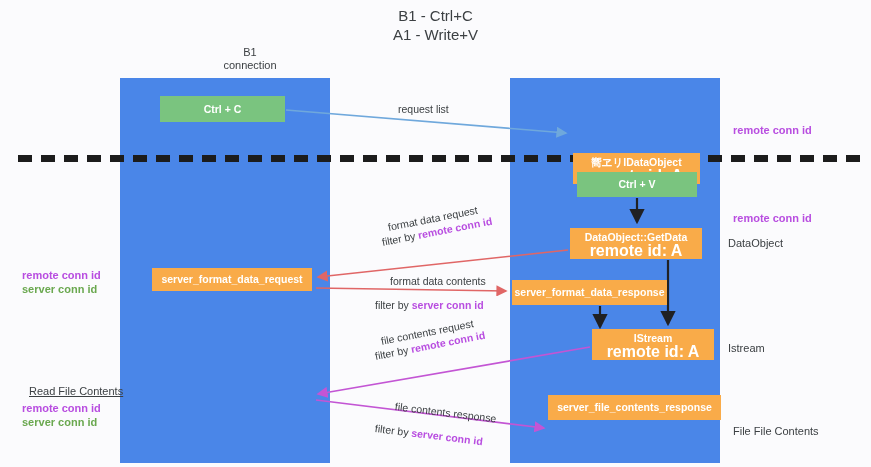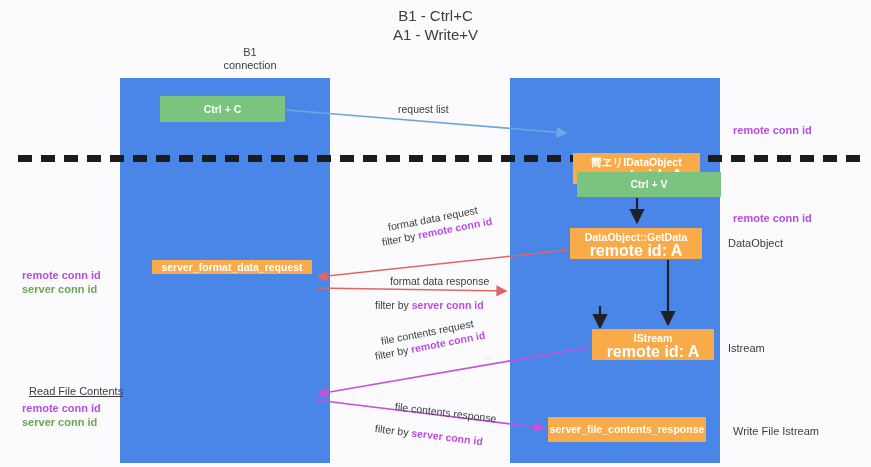--- a/index.html
+++ b/index.html
@@ -84,27 +84,27 @@
     padding: 2px 4px;
     z-index: 6;
     font-weight: bold;
   }
   .node .l2 { font-size: 16px; }
   .node.green { background: #7ac47f; }
   .node.orange { background: #f9ab49; }
 
   #n-ctrlc    { left: 160px; top: 96px;  width: 125px; height: 26px; }
   #n-dataobj  { left: 573px; top: 117px; width: 127px; height: 31px; margin-top: 36px; }
-  #n-ctrlv    { left: 577px; top: 172px; width: 144px; height: 25px; }
+  #n-ctrlv    { left: 577px; top: 172px; width: 120px; height: 25px; }
   #n-getdata  { left: 570px; top: 228px; width: 132px; height: 31px; }
-  #n-sfdreq   { left: 152px; top: 260px; width: 160px; height: 14px; }
+  #n-sfdreq   { left: 152px; top: 268px; width: 160px; height: 23px; }
   #n-sfdresp  { left: 512px; top: 280px; width: 155px; height: 25px; }
   #n-istream  { left: 592px; top: 329px; width: 122px; height: 31px; }
   #n-sfcreq   { left: 150px; top: 385px; width: 162px; height: 25px; }
-  #n-sfcresp  { left: 548px; top: 417px; width: 158px; height: 25px; }
+  #n-sfcresp  { left: 548px; top: 395px; width: 173px; height: 25px; }
 
   
   #arrows {
     position: absolute;
     left: 0; top: 0;
     width: 871px; height: 467px;
     z-index: 4;
     pointer-events: none;
   }
 
@@ -254,20 +254,23 @@
 
   <div class="node orange" id="n-getdata">
     <span>DataObject::GetData</span>
     <span class="l2">remote id: A</span>
   </div>
 
   <div class="node orange" id="n-sfdreq">
     <span>server_format_data_request</span>
   </div>
 
+  <div class="node orange" id="n-sfdresp">
+    <span>server_format_data_response</span>
+  </div>
 
   <div class="node orange" id="n-istream">
     <span>IStream</span>
     <span class="l2">remote id: A</span>
   </div>
 
 
   <div class="node orange" id="n-sfcresp">
     <span>server_file_contents_response</span>
   </div>
@@ -277,21 +280,21 @@
   </div>
 
   <div class="edge-label rot-up" id="lb-fdreq-1">
     <span>format data request</span>
   </div>
   <div class="edge-label rot-up" id="lb-fdreq-2">
     <span>filter by </span><span class="hl-purple">remote conn id</span>
   </div>
 
   <div class="edge-label" id="lb-fdresp-1">
-    <span>format data response</span>
+    <span>format data contents</span>
   </div>
   <div class="edge-label" id="lb-fdresp-2">
     <span>filter by </span><span class="hl-purple">server conn id</span>
   </div>
 
   <div class="edge-label rot-up" id="lb-fcreq-1">
     <span>file contents request</span>
   </div>
   <div class="edge-label rot-up" id="lb-fcreq-2">
     <span>filter by </span><span class="hl-purple">remote conn id</span>
@@ -314,21 +317,21 @@
 
   <div class="side-note" id="sn-r3">
     <span class="plain">DataObject</span>
   </div>
 
   <div class="side-note" id="sn-r4">
     <span class="plain">Istream</span>
   </div>
 
   <div class="side-note" id="sn-r5">
-    <span class="plain">Write File Istream</span>
+    <span class="plain">File File Contents</span>
   </div>
 
   <div class="side-note" id="sn-l1">
     <div class="purple">remote conn id</div>
     <div class="green">server conn id</div>
   </div>
 
   <div class="side-note" id="sn-l2">
     <span class="plain">Read File Contents</span>
   </div>

